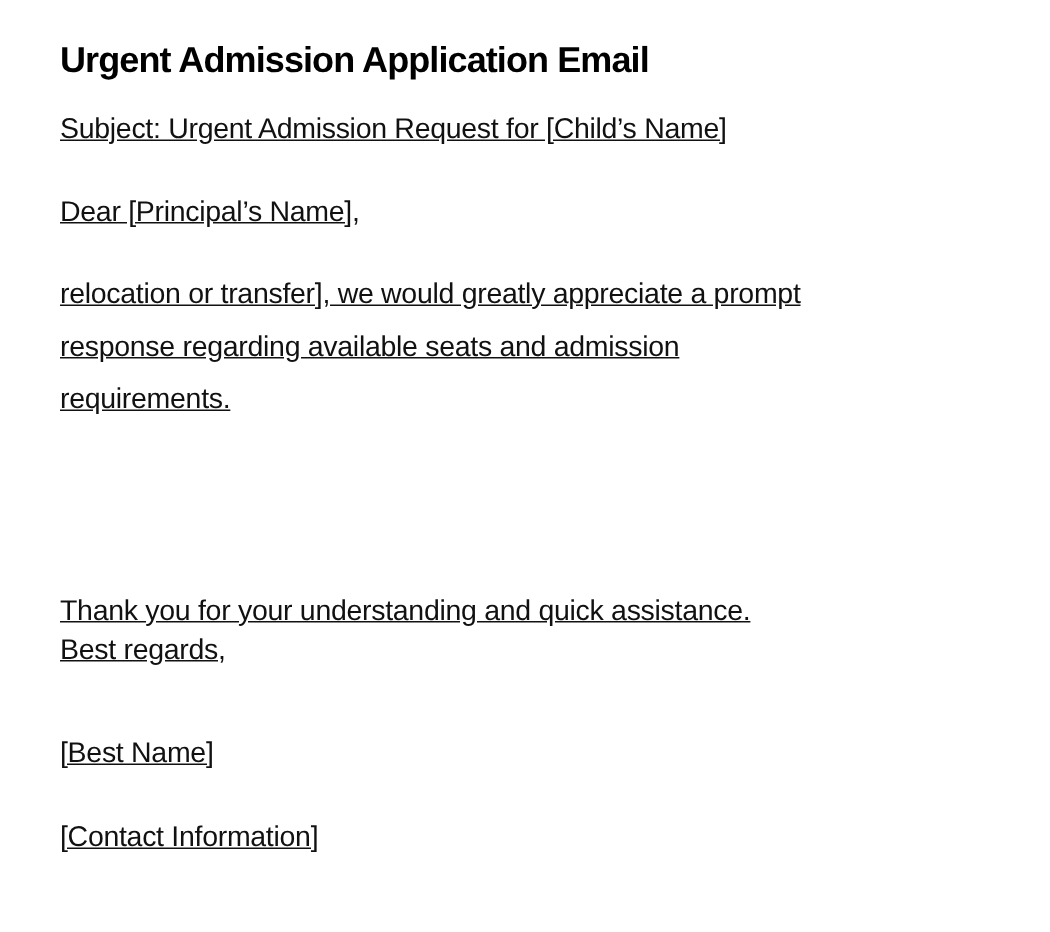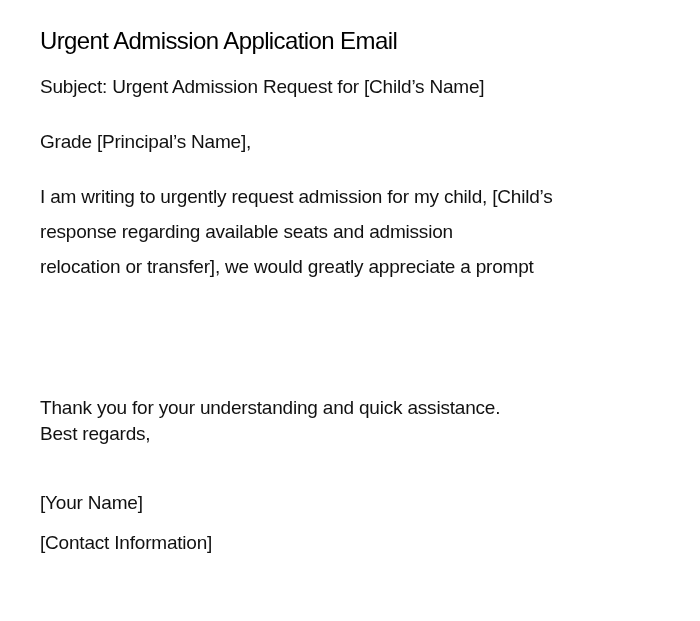--- a/index.html
+++ b/index.html
@@ -17,56 +17,56 @@
     .doc {
       position: relative;
       padding: 0 40px;
     }
     .title {
       position: absolute;
       left: 40px;
       top: 25px;
       margin: 0;
       font-size: 24px;
-      font-weight: normal;
+      font-weight: bold;
       letter-spacing: -0.6px;
       line-height: 32px;
       color: #000000;
       white-space: nowrap;
     }
     .para {
       position: absolute;
       left: 40px;
       margin: 0;
       font-size: 19px;
       line-height: 35px;
       letter-spacing: -0.2px;
       color: #111111;
     }
     .body-para {
       width: 610px;
     }
-    .nowrap { white-space: nowrap; }
+    .nowrap { white-space: nowrap; text-decoration: underline; }
   </style>
 </head>
 <body>
 
 <div class="doc">
   <h1 class="title">Urgent Admission Application Email</h1>
 
   <p class="para nowrap" style="top:69px;">Subject: Urgent Admission Request for [Child’s Name]</p>
 
-  <p class="para nowrap" style="top:124px;">Grade [Principal’s Name],</p>
+  <p class="para nowrap" style="top:124px;">Dear [Principal’s Name],</p>
 
   <div class="para body-para" style="top:179px;">
-    <div class="nowrap">I am writing to urgently request admission for my child, [Child’s</div>
+    <div class="nowrap">relocation or transfer], we would greatly appreciate a prompt</div>
     <div class="nowrap">response regarding available seats and admission</div>
-    <div class="nowrap">relocation or transfer], we would greatly appreciate a prompt</div>
+    <div class="nowrap">requirements.</div>
   </div>
 
   <p class="para nowrap" style="top:390px;">Thank you for your understanding and quick assistance.</p>
 
   <p class="para nowrap" style="top:416px;">Best regards,</p>
 
-  <p class="para nowrap" style="top:485px;">[Your Name]</p>
+  <p class="para nowrap" style="top:485px;">[Best Name]</p>
 
-  <p class="para nowrap" style="top:525px;">[Contact Information]</p>
+  <p class="para nowrap" style="top:541px;">[Contact Information]</p>
 </div>
 
 </body></html>

